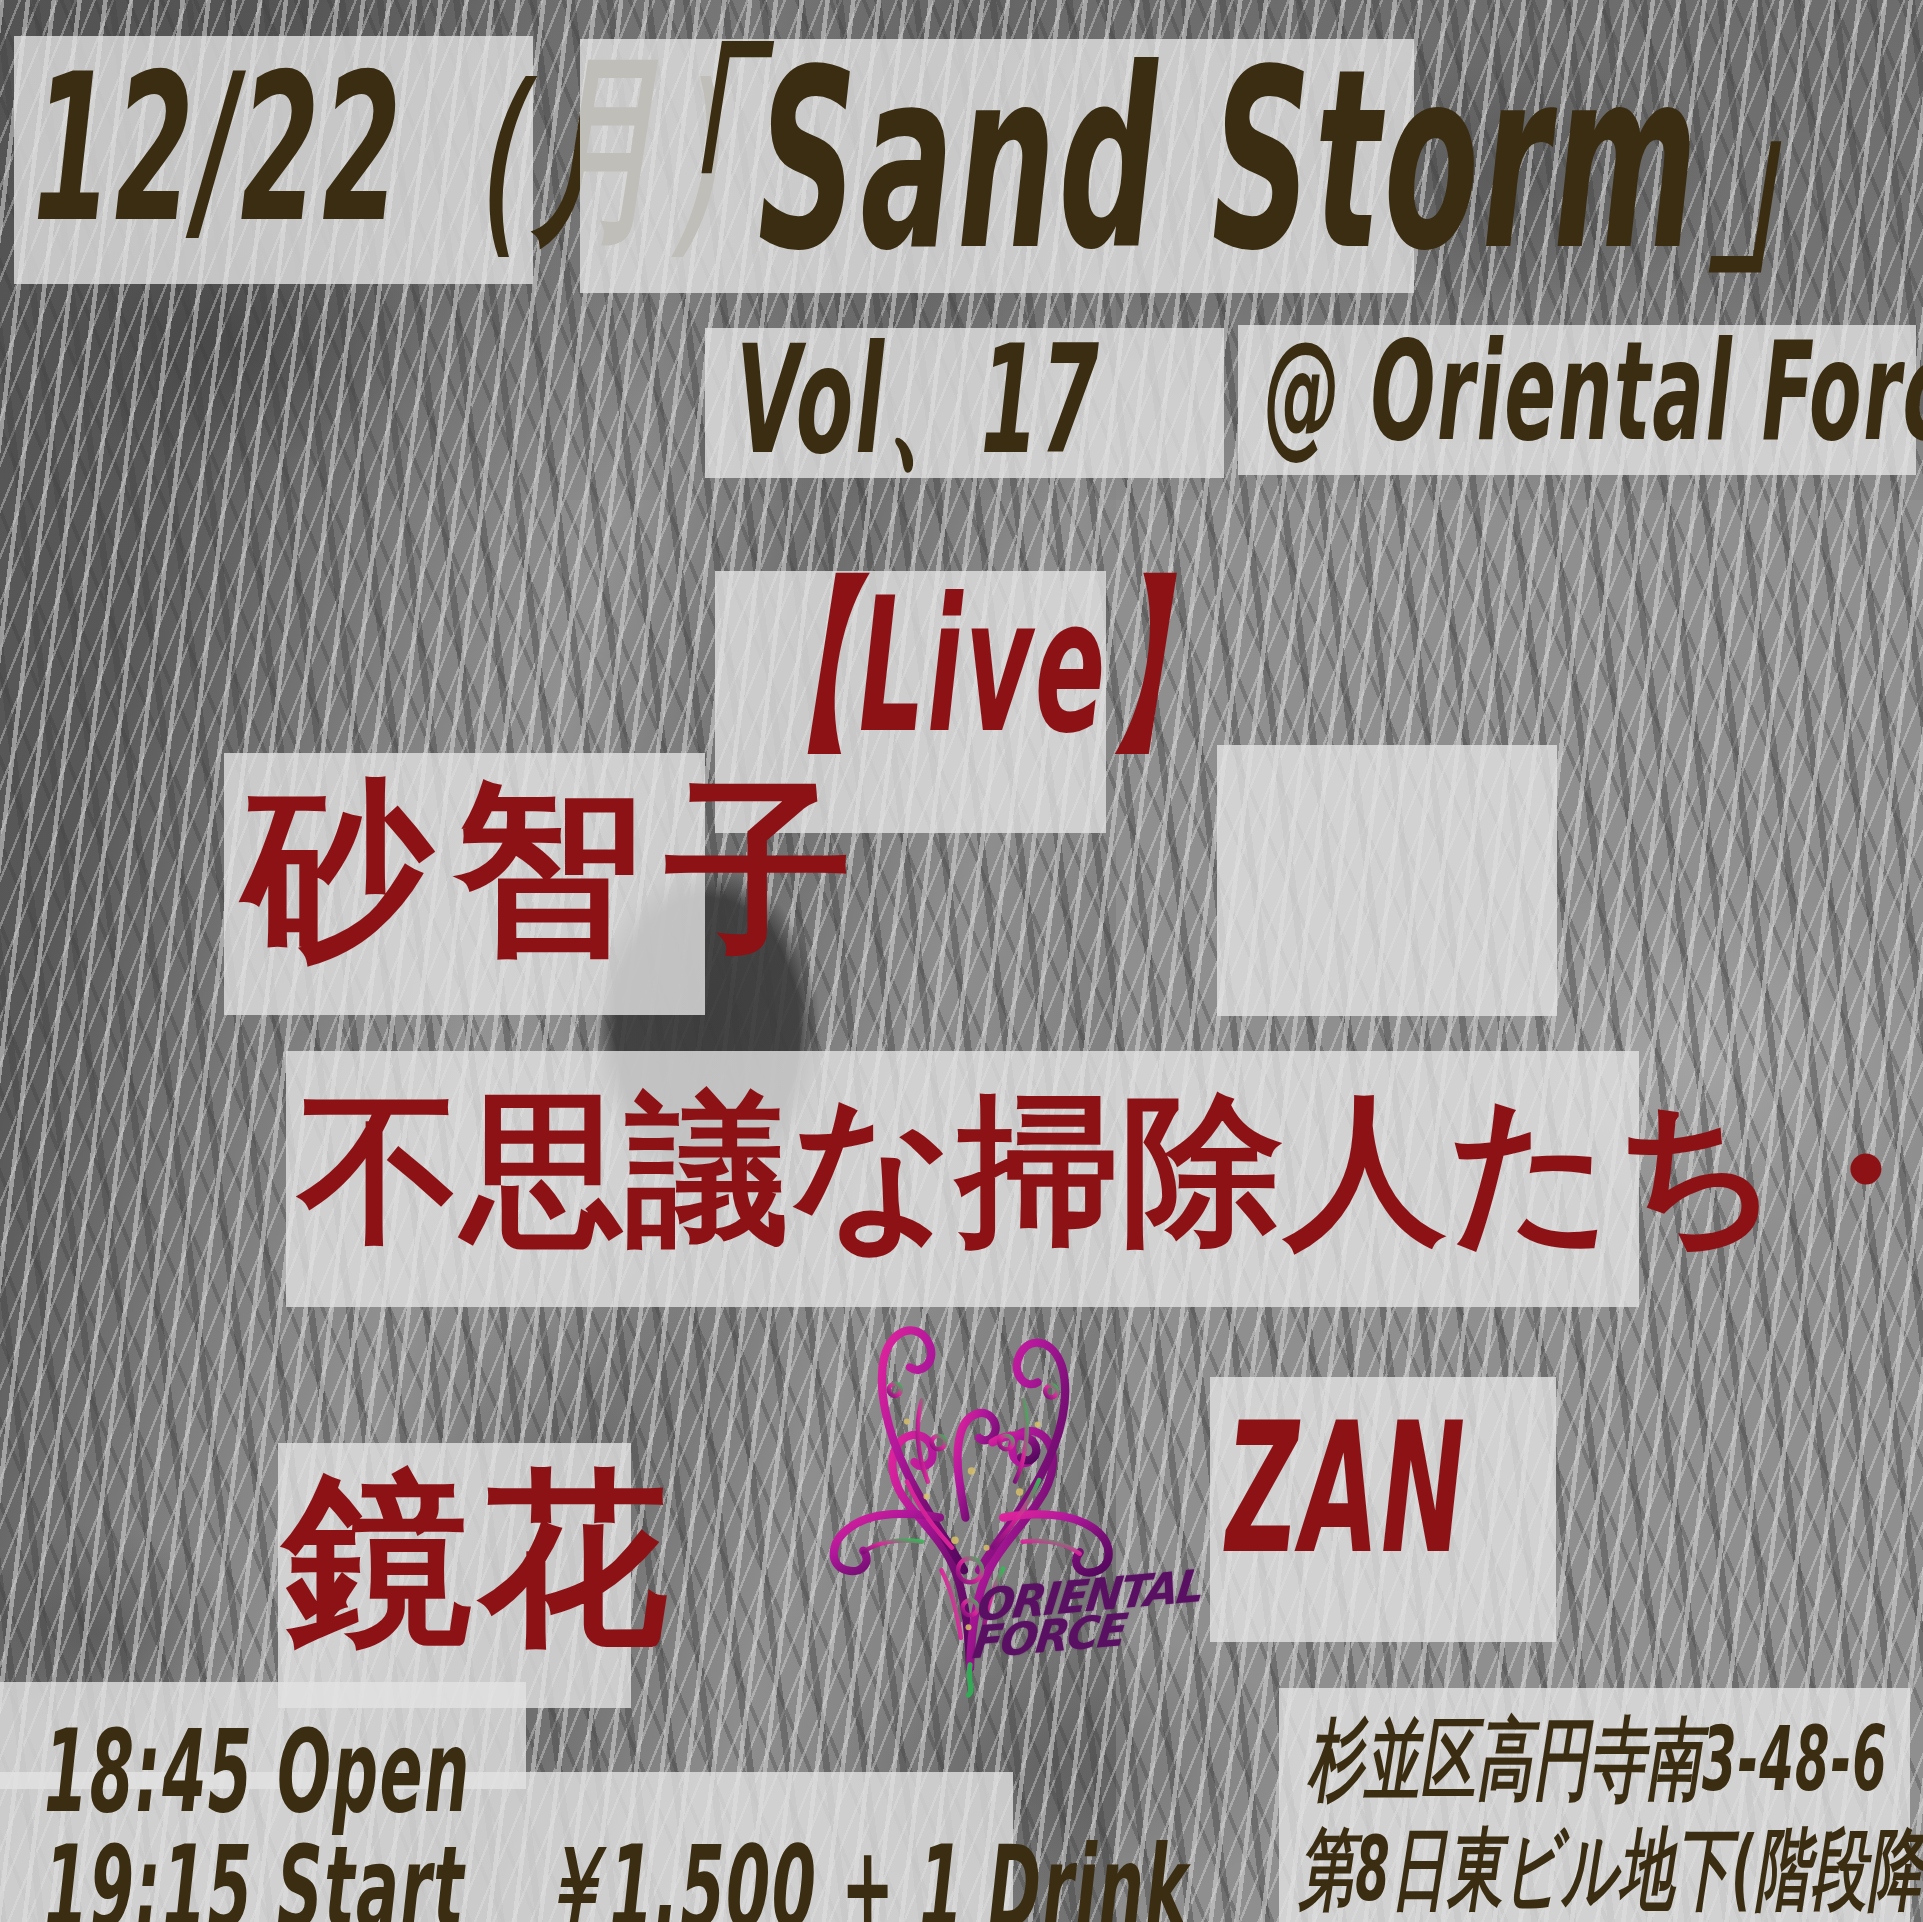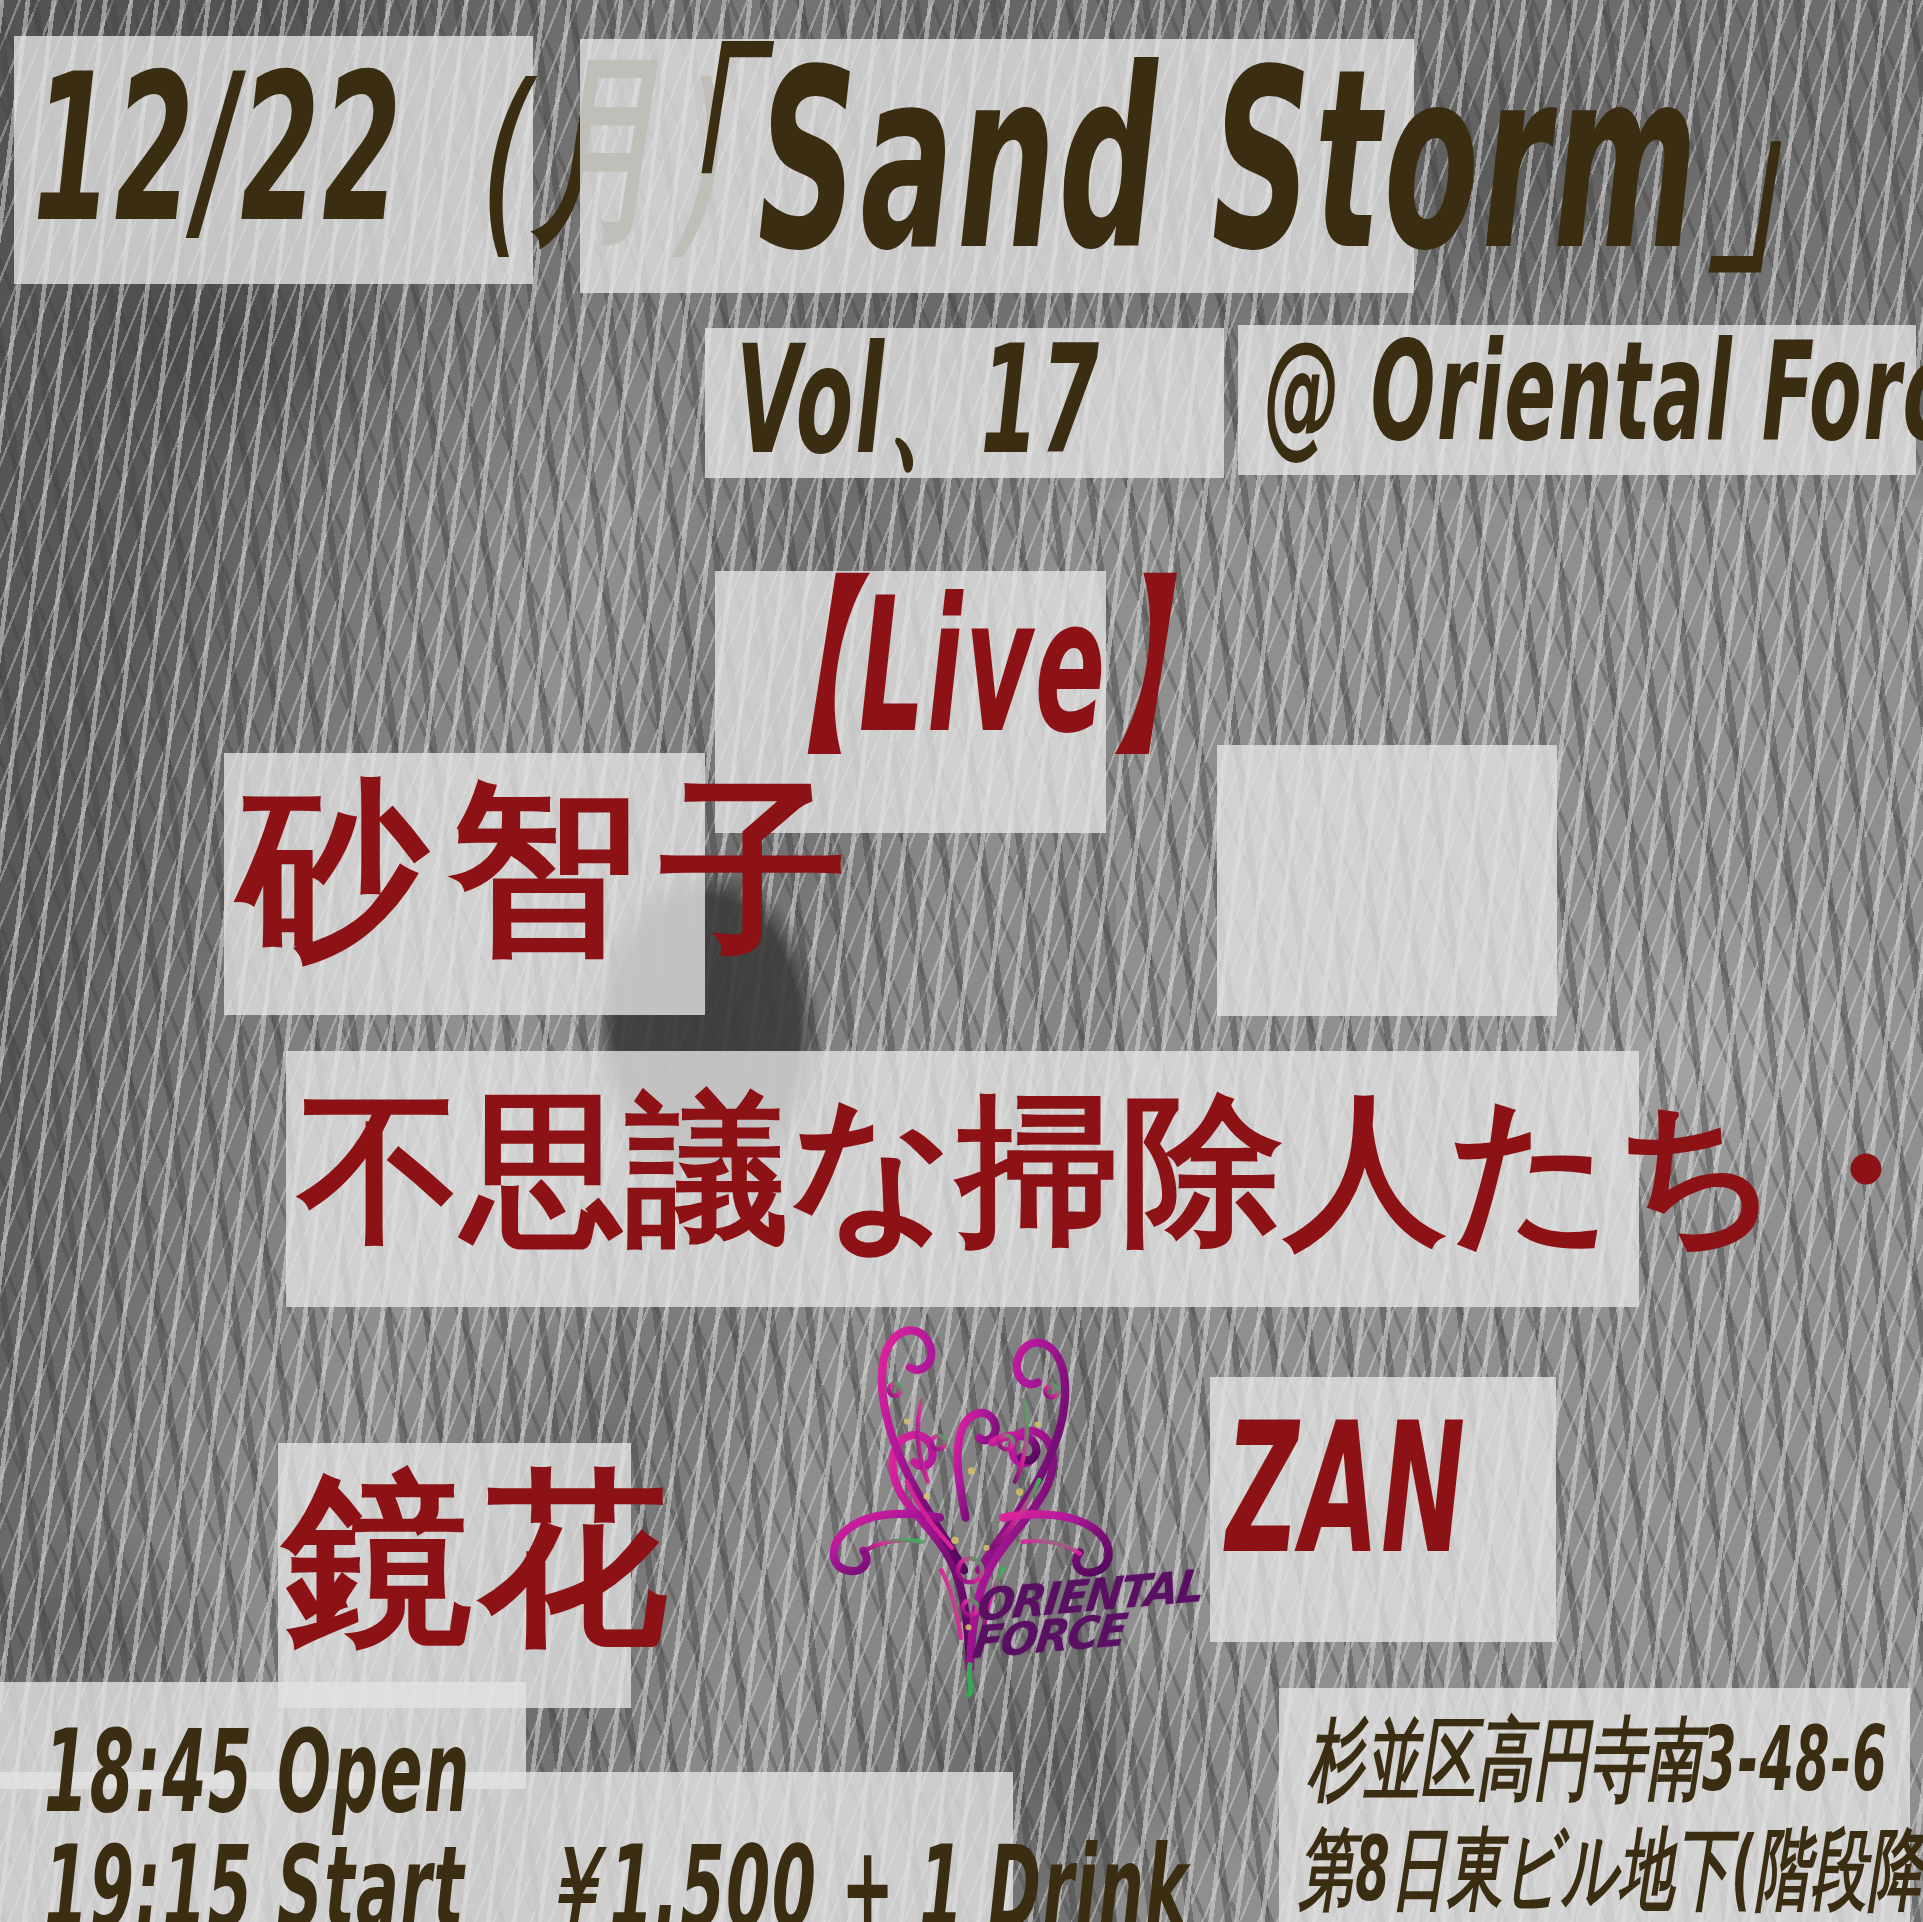--- a/index.html
+++ b/index.html
@@ -95,21 +95,21 @@
   
   #venue-box{left:1238px;top:325px;width:678px;height:150px;}
   #venue-text{left:1264px;top:323px;font-size:137px;}
 
   
   #live-box{left:715px;top:571px;width:391px;height:262px;}
   #live-text{left:741px;top:573px;font-size:186px;}
 
   
   #act1-box{left:224px;top:753px;width:481px;height:262px;}
-  #act1-text{left:239px;top:774px;font-size:188px;letter-spacing:.12em;}
+  #act1-text{left:225px;top:774px;font-size:188px;letter-spacing:.12em;padding-left:19px;}
 
   #act2-box{left:1217px;top:745px;width:340px;height:271px;}
   #act2-text{left:1225px;top:765px;font-size:188px;letter-spacing:.04em;}
 
   #act3-box{left:286px;top:1051px;width:1353px;height:256px;}
   #act3-text{left:299px;top:1088px;font-size:162px;letter-spacing:.01em;}
 
   #act4-box{left:278px;top:1443px;width:353px;height:265px;}
   #act4-text{left:284px;top:1464px;font-size:188px;letter-spacing:.04em;}
 

